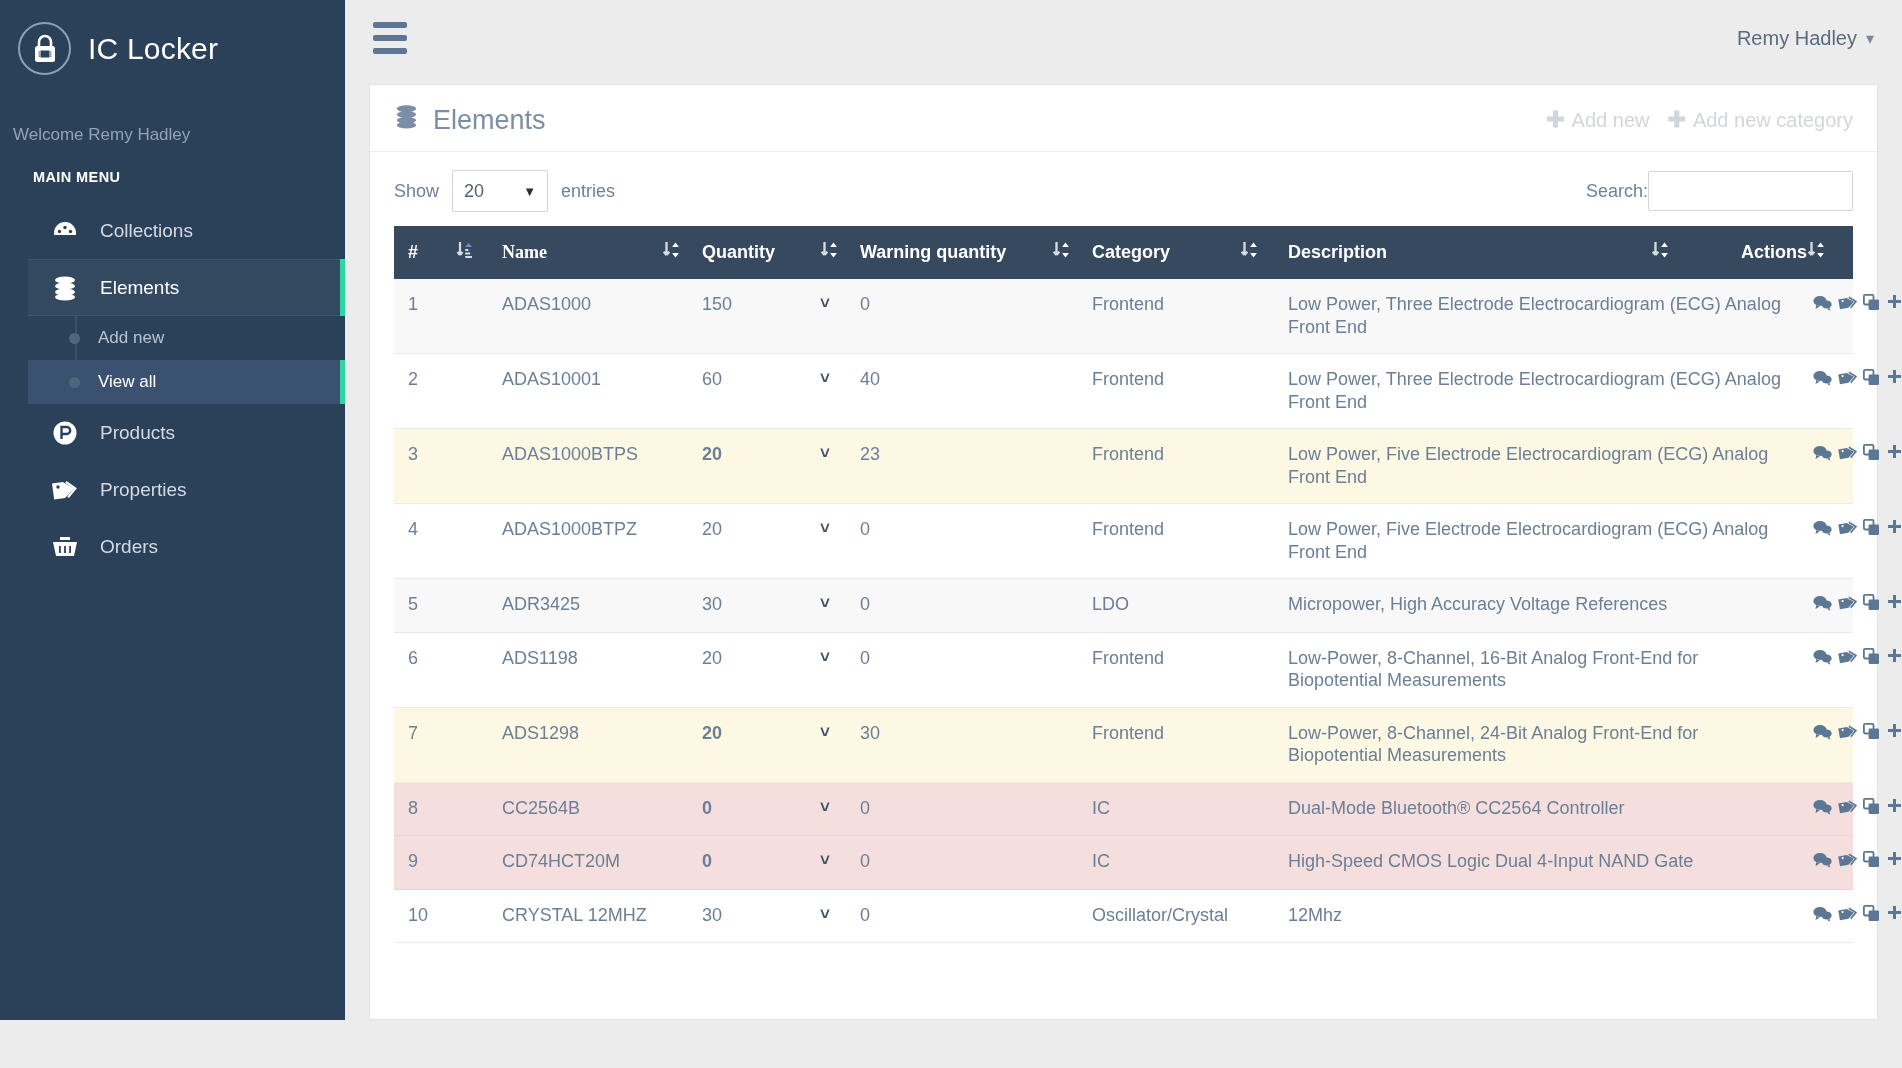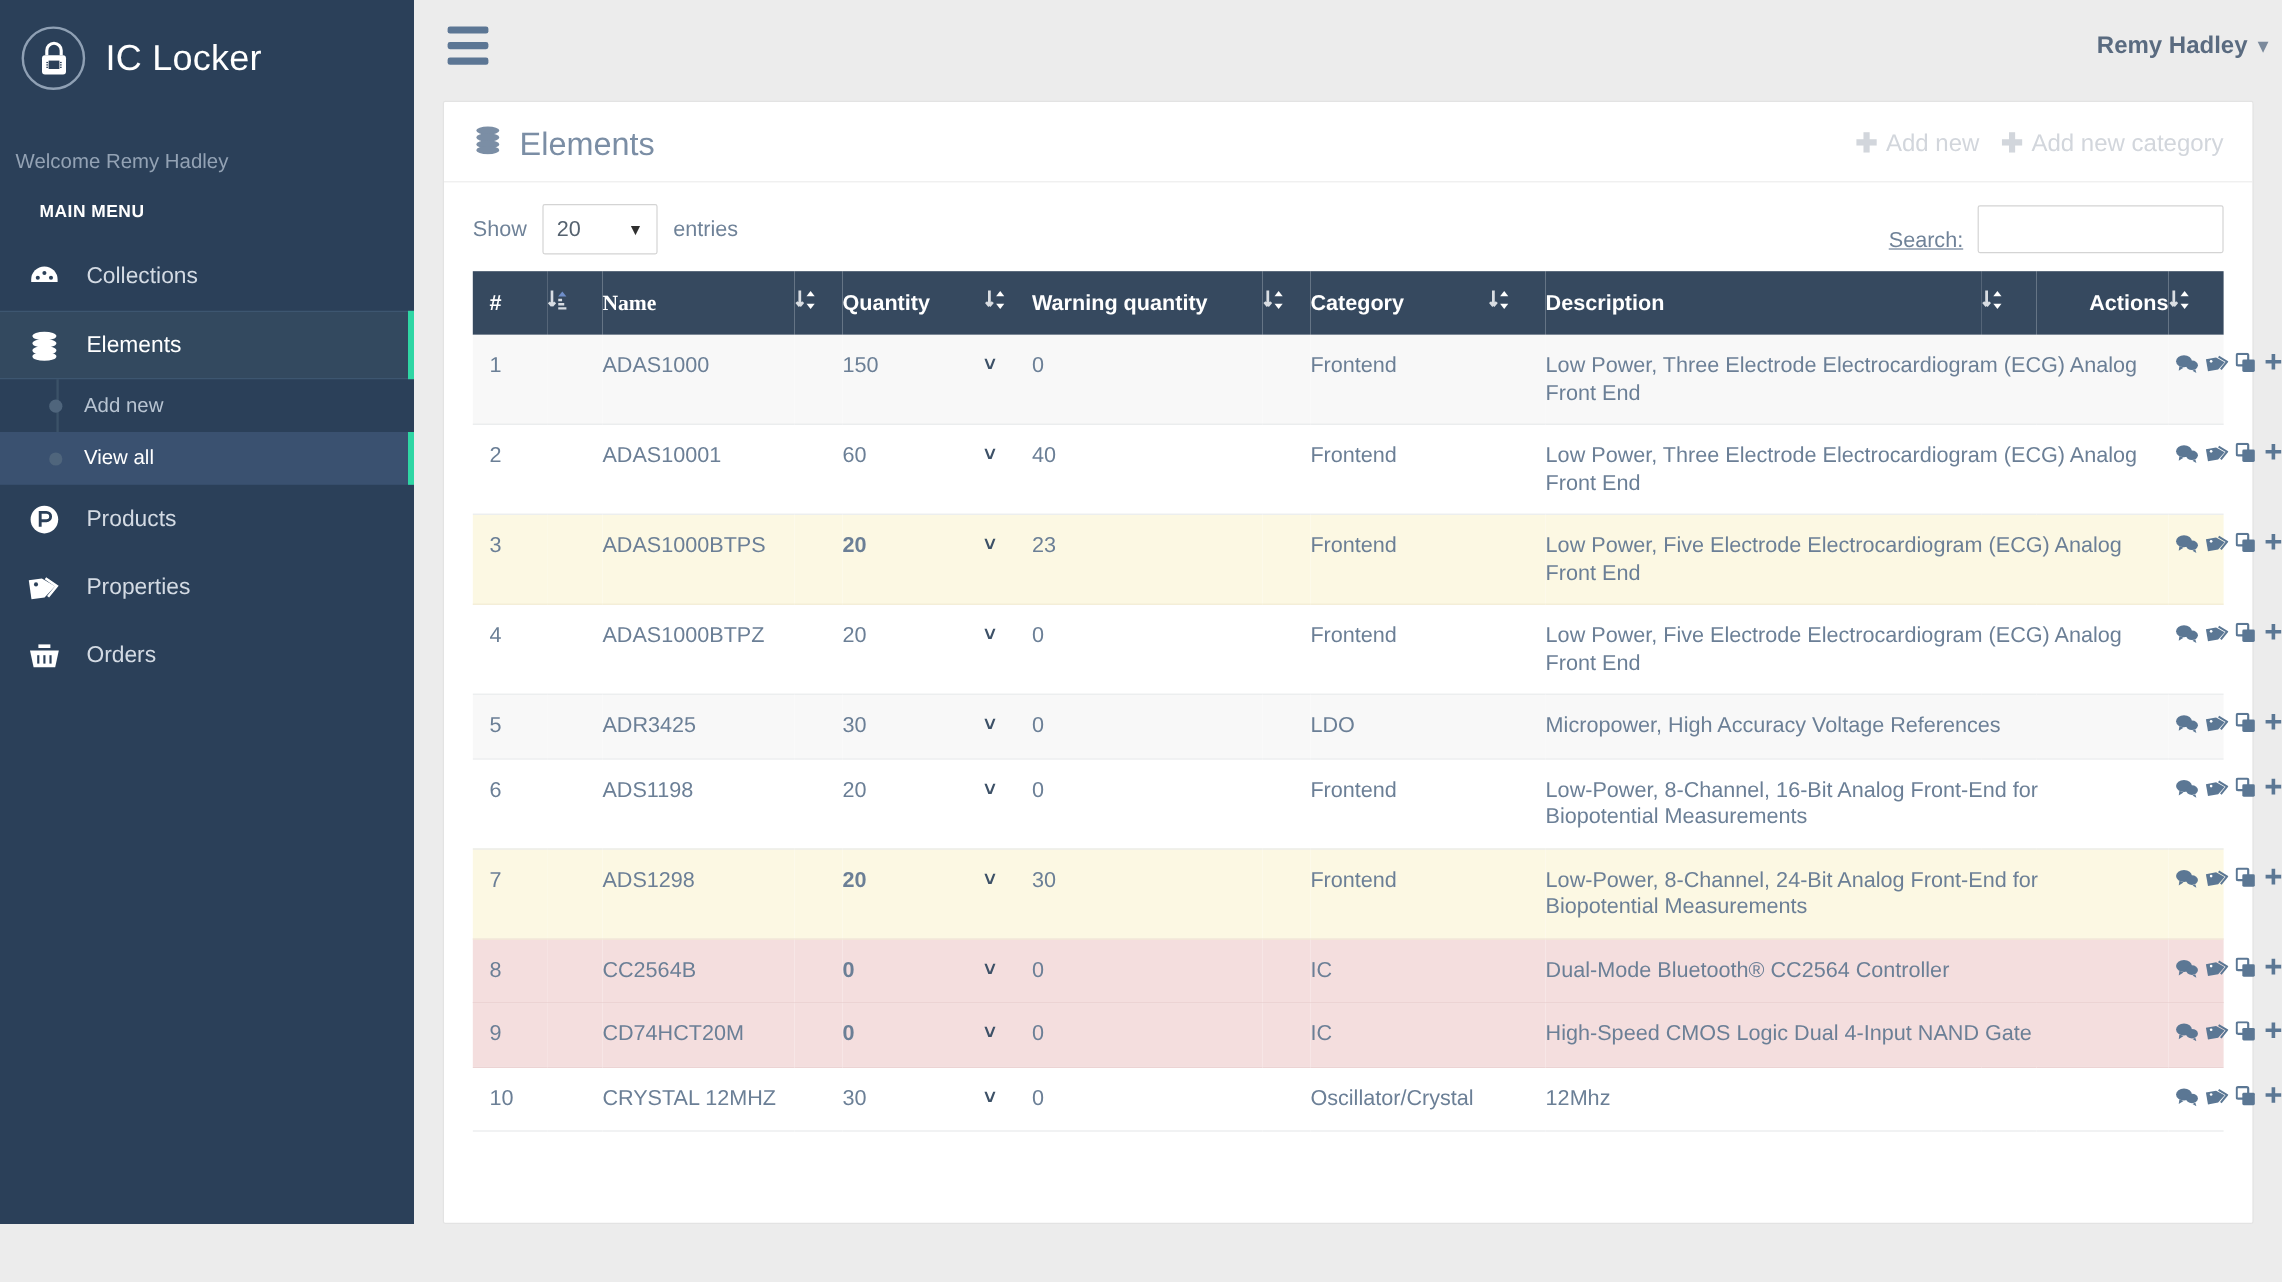--- a/index.html
+++ b/index.html
@@ -26,21 +26,21 @@
     border:2px solid #8fa0b4;
     display:flex; align-items:center; justify-content:center;
     flex:0 0 53px;
   }
   .brand-title { font-size:30px; color:#fff; letter-spacing:.2px; font-weight:400; }
   .welcome { color:#93a2b4; font-size:17px; padding:50px 0 0 13px; }
   .menu-head {
     color:#ffffff; font-size:14.5px; font-weight:bold;
     letter-spacing:.4px; padding:24px 0 0 33px;
   }
-  .nav { margin-top:17px; }
+  .nav { margin-top:17px;padding-left:28px; }
   .nav-item {
     display:flex; align-items:center; gap:20px;
     height:57px; padding-left:22px;
     color:#d3dae3; font-size:19px;
     position:relative; cursor:pointer;
   }
   .nav-item .ico { width:30px; display:flex; justify-content:center; flex:0 0 30px; }
   .nav-item.active {
     background:#33495f;
     border-top:1px solid #3d5670;
@@ -66,21 +66,21 @@
     background:#4f657c; flex:0 0 11px; margin-left:3px; z-index:1;
   }
   .sub-item.active { background:#3a5170; color:#ffffff; }
   .sub-item.active::after {
     content:""; position:absolute; right:0; top:0; bottom:0;
     width:5px; background:#2fd6a4;
   }
 
   
   .main { flex:1; min-width:0; display:flex; flex-direction:column; background:#ececec; }
-  .topbar { height:76px; display:flex; align-items:center; justify-content:space-between; padding:0 12px 0 20px;font-weight:bold; }
+  .topbar { height:76px; display:flex; align-items:center; justify-content:space-between; padding:0 28px 0 20px; }
   .hamburger { display:flex; flex-direction:column; gap:7px; cursor:pointer; padding:8px; }
   .hamburger span { display:block; width:34px; height:6px; background:#5c7694; border-radius:2px; }
   .user-menu { display:flex; align-items:center; gap:9px; font-size:20px; color:#5a6b80; cursor:pointer; }
   .chev { font-size:16px; color:#7b8a9c; }
 
   .content { padding:8px 24px 0 24px; flex:1; min-height:0; }
   .panel { background:#ffffff; border:1px solid #e3e3e3; border-radius:2px; height:100%; }
   .panel-head {
     display:flex; align-items:center; justify-content:space-between;
     padding:19px 24px 15px 24px; border-bottom:1px solid #ededed;
@@ -91,21 +91,21 @@
   .plus { font-size:22px; font-weight:bold; line-height:1; }
 
   .tools { display:flex; align-items:center; justify-content:space-between; padding:18px 24px 14px 24px; }
   .show-wrap { display:flex; align-items:center; gap:13px; font-size:18px; color:#6f8298; }
   .select-box {
     position:relative; width:96px; height:42px;
     border:1px solid #d4d4d4; background:#fff; border-radius:2px;
     display:flex; align-items:center; padding:0 11px; font-size:18px; color:#55626f;
   }
   .select-box .arr { position:absolute; right:11px; font-size:13px; color:#2f2f2f; }
-  .search-wrap { display:flex; align-items:flex-end; gap:12px; font-size:18px; color:#6f8298;text-decoration:underline; }
+  .search-wrap { display:flex; align-items:center; font-size:18px; color:#6f8298; }
   .search-input {
     width:205px; height:40px; border:1px solid #d4d4d4; border-radius:2px;
     background:#fff; outline:none; padding:0 9px; font-size:17px;
     font-family:"Liberation Sans", sans-serif; color:#444;
   }
 
   .table-wrap { padding:0 24px; }
   table { width:100%; border-collapse:collapse; table-layout:fixed; }
   thead th {
     background:#36495f; color:#ffffff; font-size:18px; font-weight:bold;

